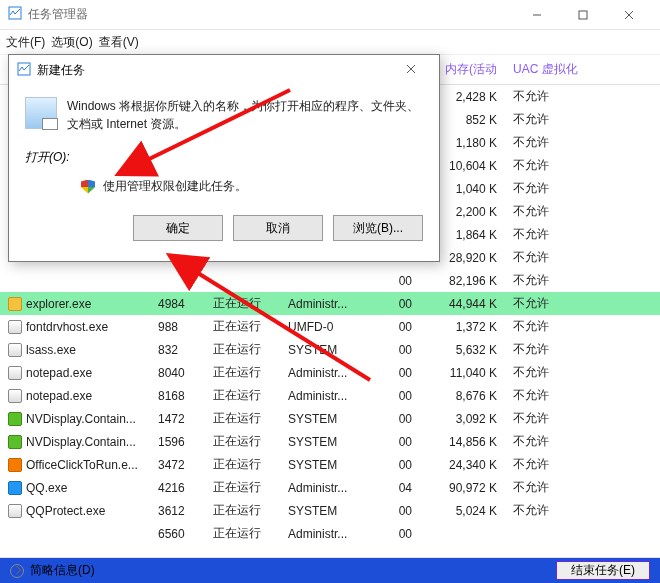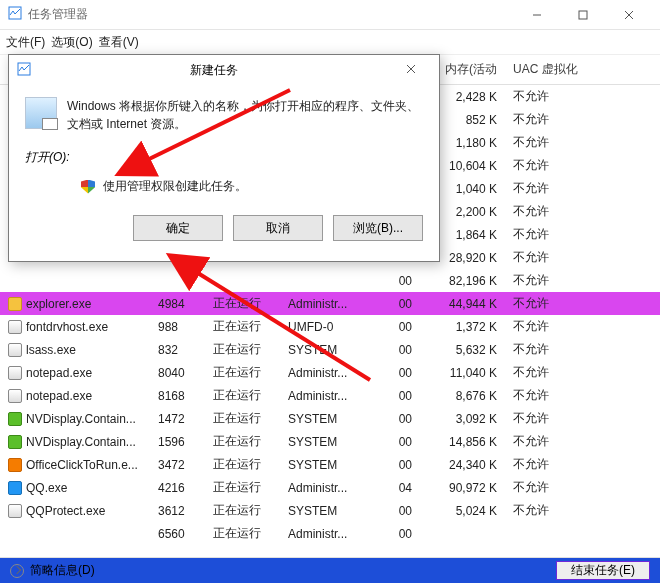--- a/index.html
+++ b/index.html
@@ -5,37 +5,37 @@
   * { box-sizing: border-box; margin: 0; padding: 0; font-family: "Microsoft YaHei", "Segoe UI", sans-serif; font-size: 12px; }
   body { width: 660px; height: 583px; background: #fff; position: relative; overflow: hidden; }
   .titlebar { height: 30px; display: flex; align-items: center; padding: 0 8px; background: #fff; border-bottom: 1px solid #e5e5e5; }
   .titlebar .icon { margin-right: 6px; color: #2a7de1; }
   .titlebar .title { flex: 1; color: #666; }
   .titlebar .wbtns { display: flex; gap: 0; }
   .titlebar .wbtn { width: 46px; height: 30px; display: flex; align-items: center; justify-content: center; color: #666; }
   .menubar { height: 24px; display: flex; align-items: center; padding: 0 6px; gap: 6px; color: #222; }
   .content { position: relative; height: calc(583px - 30px - 24px - 34px); border-top: 1px solid #eee; overflow: hidden; }
   table { width: 100%; border-collapse: collapse; table-layout: fixed; }
-  th { text-align: left; font-weight: normal; padding: 6px 8px; border-bottom: 1px solid #e0e0e0; color: #404040; white-space: nowrap; overflow: hidden; text-overflow: ellipsis; }
+  th { text-align: left; font-weight: normal; padding: 6px 8px; border-bottom: 1px solid #e0e0e0; color: #8b5cf6; white-space: nowrap; overflow: hidden; text-overflow: ellipsis; }
   th.num, td.num { text-align: right; }
   td { padding: 3px 8px; white-space: nowrap; overflow: hidden; text-overflow: ellipsis; color: #222; }
-  tbody tr.sel { background: #d946ef; padding-left: 24px; }
+  tbody tr.sel { background: #86efac; padding-left: 24px; }
   .proc-icon { display: inline-block; width: 14px; height: 14px; vertical-align: -3px; margin-right: 4px; border: 1px solid #888; border-radius: 2px; background: linear-gradient(#fff,#ddd); }
   .pi-folder { background: #f5c23e; border-color: #c8951d; }
   .pi-green { background: #5bbf2a; border-color: #3d8a18; }
   .pi-orange { background: #f57c00; border-color: #c96200; }
   .pi-blue { background: #2196f3; border-color: #1570b8; }
   .statusbar { position: absolute; bottom: 0; left: 0; right: 0; height: 26px; border-top: 1px solid #e0e0e0; display: flex; align-items: center; padding: 0 10px; background: #1d4ed8; }
   .statusbar .chev { display: inline-block; width: 14px; height: 14px; border: 1px solid #888; border-radius: 50%; margin-right: 6px; position: relative; }
   .statusbar .chev::after { content:''; position:absolute; left:3px; top:2px; width:5px; height:5px; border-right:1px solid #666; border-bottom:1px solid #666; transform: rotate(-45deg); }
   .statusbar .spacer { flex: 1; }
   .statusbar button { padding: 0 14px; background: #eee; border: 1px solid #6d28d9; }
   
   .dialog { position: absolute; left: 8px; top: 54px; width: 432px; background: #fff; border: 1px solid #7a7a7a; box-shadow: 3px 3px 12px rgba(0,0,0,.25); z-index: 20; }
-  .dialog .dtitle { height: 30px; display: flex; align-items: center; padding: 0 8px; text-align: center; }
+  .dialog .dtitle { height: 30px; display: flex; align-items: center; padding: 0 8px; }
   .dialog .dtitle .dicon { color:#2a7de1; margin-right:6px; }
   .dialog .dtitle .dt { flex:1; }
   .dialog .dtitle .dclose { width: 40px; text-align: center; color: #555; }
   .dialog .dbody { padding: 12px 16px 16px 16px; }
   .dialog .drow1 { display: flex; gap: 10px; margin-bottom: 16px; }
   .dialog .drow1 .runicon { width: 32px; height: 32px; background: linear-gradient(#dff1ff,#9cc9ee); border: 1px solid #b8c7d8; position: relative; }
   .dialog .drow1 .runicon::after { content:''; position:absolute; right:-2px; bottom:-2px; width:14px; height:10px; background:#fff; border:1px solid #888; }
   .dialog .drow1 .desc { flex:1; color:#222; line-height: 1.5; }
   .dialog .drow2 { display: flex; align-items: center; gap: 8px; margin-bottom: 12px; }
   .dialog .drow2 label { white-space: nowrap; font-style: italic; }

